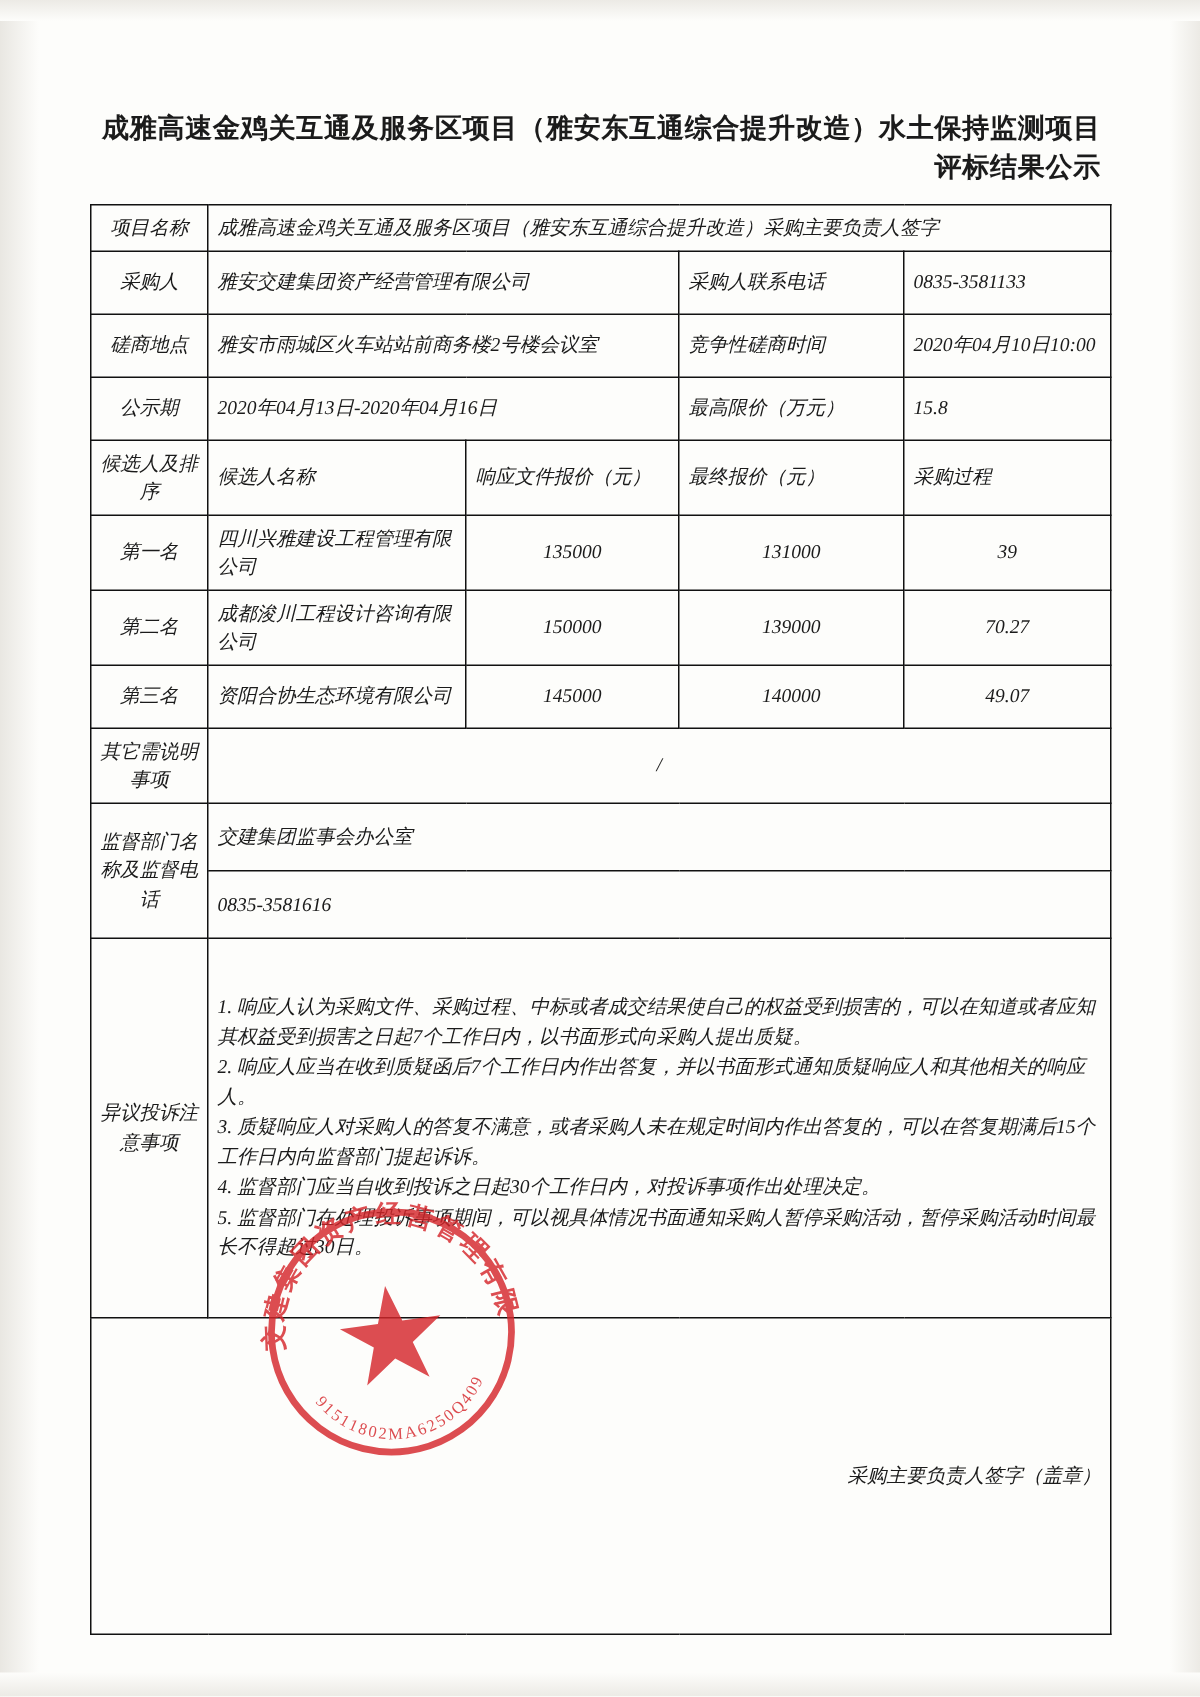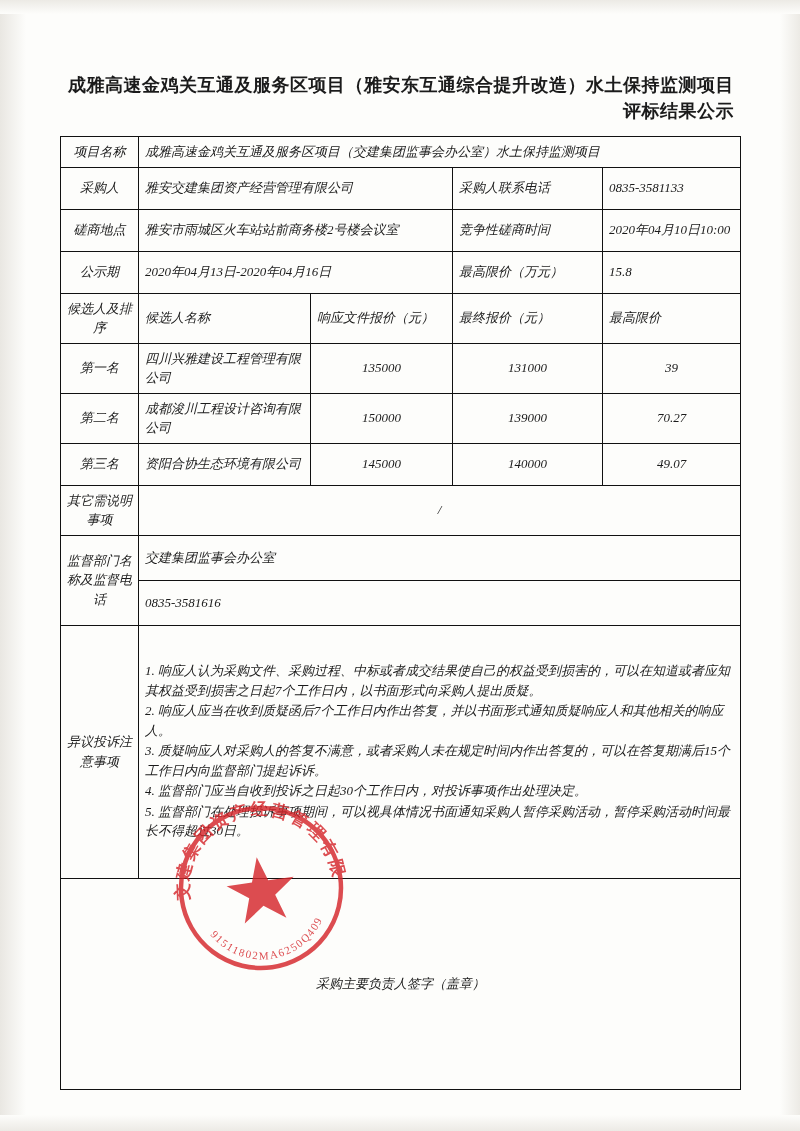--- a/index.html
+++ b/index.html
@@ -108,21 +108,21 @@
   }
   .slash {
     text-align: center;
     font-size: 15px;
   }
   .sign-row td {
     height: 200px;
     vertical-align: top;
   }
   .sign-label {
-    text-align: center;
+    text-align: right;
     padding-top: 122px;
     padding-left: 10px;
     font-size: 13px;
     white-space: nowrap;
     margin-left: 29px;
   }
 
   
   .seal {
     position: absolute;
@@ -151,21 +151,21 @@
       <colgroup>
         <col style="width:78px">
         <col style="width:172px">
         <col style="width:142px">
         <col style="width:150px">
         <col style="width:138px">
       </colgroup>
       <tbody>
         <tr>
           <td class="lbl">项目名称</td>
-          <td class="val" colspan="4">成雅高速金鸡关互通及服务区项目（交建集团监事会办公室）水土保持监测项目</td>
+          <td class="val" colspan="4">成雅高速金鸡关互通及服务区项目（雅安东互通综合提升改造）采购主要负责人签字</td>
         </tr>
         <tr class="tall">
           <td class="lbl">采购人</td>
           <td class="val" colspan="2">雅安交建集团资产经营管理有限公司</td>
           <td class="ctr">采购人联系电话</td>
           <td class="ctr">0835-3581133</td>
         </tr>
         <tr class="tall">
           <td class="lbl">磋商地点</td>
           <td class="val" colspan="2">雅安市雨城区火车站站前商务楼2号楼会议室</td>
@@ -176,21 +176,21 @@
           <td class="lbl">公示期</td>
           <td class="val" colspan="2">2020年04月13日-2020年04月16日</td>
           <td class="ctr">最高限价（万元）</td>
           <td class="ctr">15.8</td>
         </tr>
         <tr class="tall">
           <td class="lbl">候选人及排序</td>
           <td class="ctr">候选人名称</td>
           <td class="ctr">响应文件报价（元）</td>
           <td class="ctr">最终报价（元）</td>
-          <td class="ctr">最高限价</td>
+          <td class="ctr">采购过程</td>
         </tr>
 
         <tr class="tall">
           <td class="lbl">第一名</td>
           <td class="val">四川兴雅建设工程管理有限公司</td>
           <td class="num">135000</td>
           <td class="num">131000</td>
           <td class="num">39</td>
         </tr>
         <tr class="tall">

